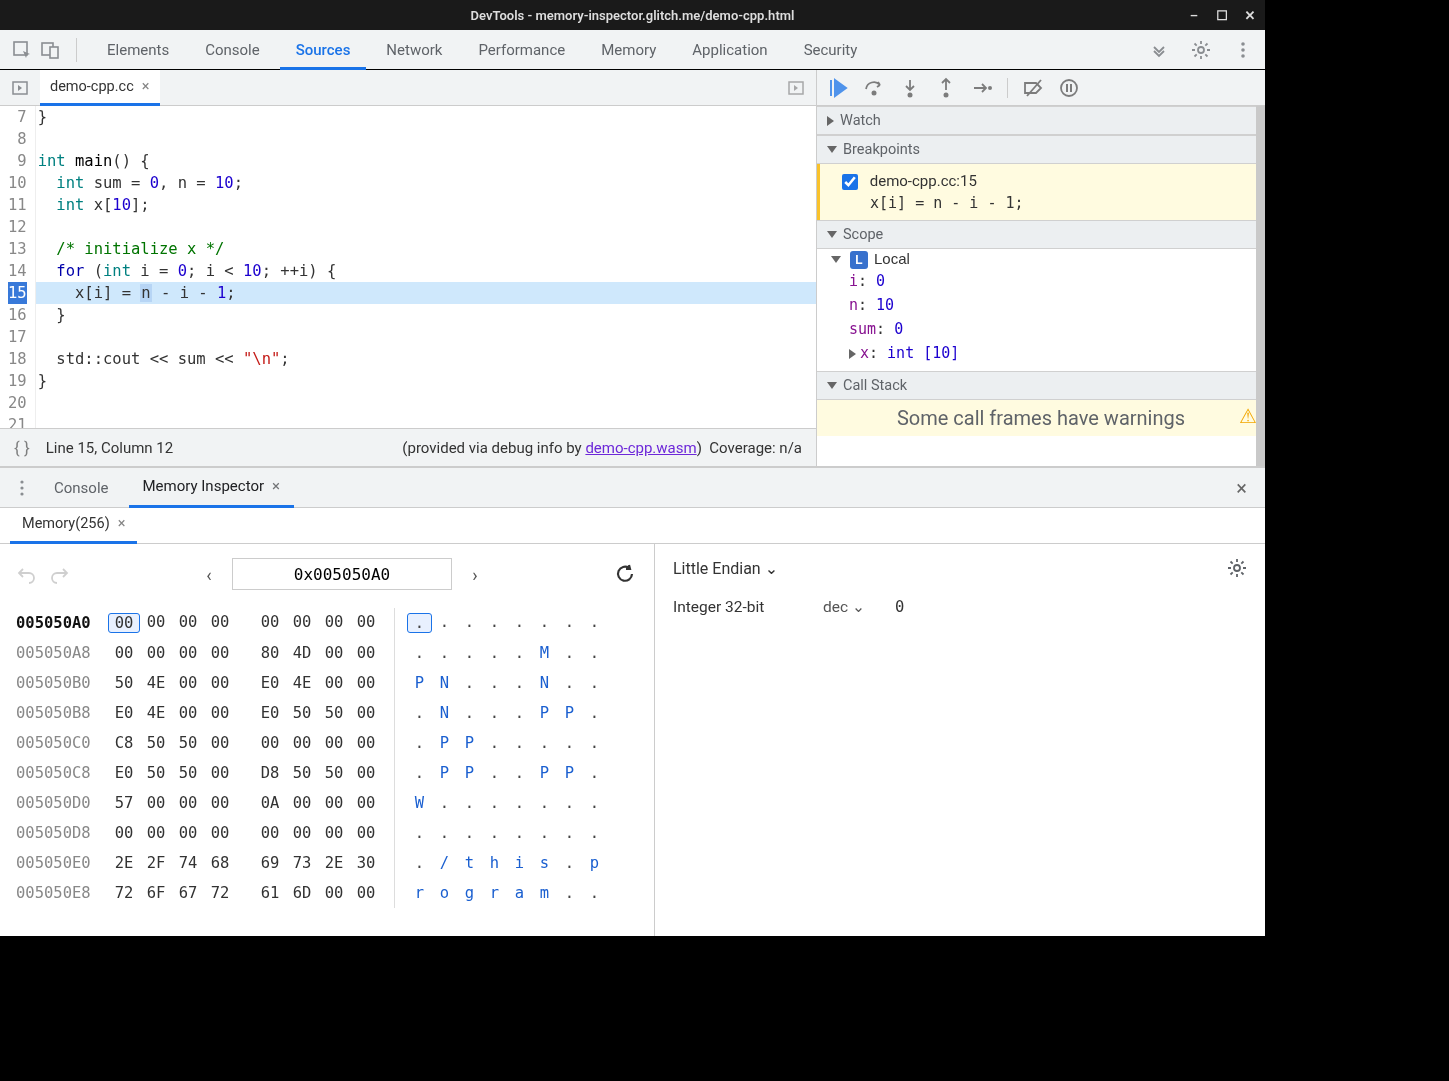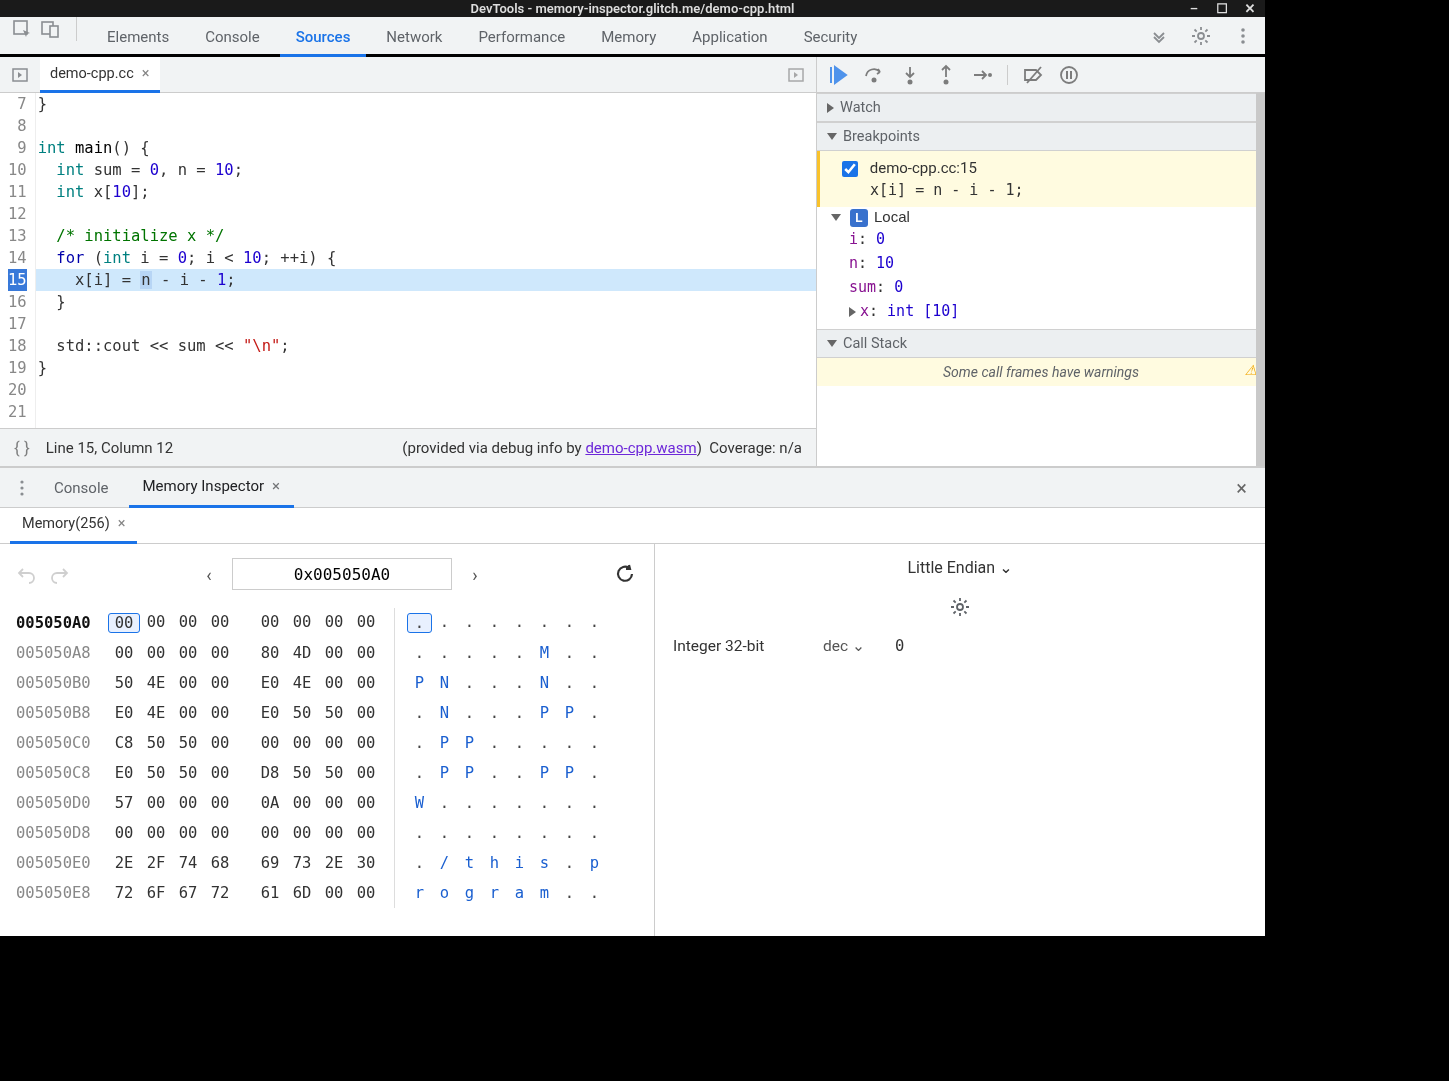--- a/index.html
+++ b/index.html
@@ -1,22 +1,22 @@
 <!DOCTYPE html>
 <html><head>
 <meta charset="utf-8">
 <style>
 * { box-sizing: border-box; margin: 0; padding: 0; }
 body { font-family: -apple-system, "Segoe UI", Roboto, sans-serif; font-size: 14px; background: #000; color: #333; width: 1265px; height: 936px; overflow: hidden; }
 .window { background: #fff; width: 100%; height: 100%; display: flex; flex-direction: column; }
-.titlebar { background: #1a1a1a; color: #ddd; height: 17px; display: flex; align-items: center; justify-content: center; position: relative; font-size: 13px; font-weight: 600; }
+.titlebar { background: #1a1a1a; color: #ddd; height: 30px; display: flex; align-items: center; justify-content: center; position: relative; font-size: 13px; font-weight: 600; }
 .titlebar .controls { position: absolute; right: 8px; display: flex; gap: 14px; }
 .titlebar .controls span { cursor: pointer; width: 14px; text-align: center; }
 
-.main-tabs { height: 40px; border-bottom: 3px solid #000000; display: flex; padding: 0 10px; gap: 4px; background: #f1f3f4; }
+.main-tabs { height: 40px; border-bottom: 1px solid #000000; display: flex; align-items: center; padding: 0 10px; gap: 4px; background: #f1f3f4; }
 .tab-icon { width: 24px; height: 24px; display: inline-flex; align-items: center; justify-content: center; opacity: .7; }
 .main-tabs .sep { width: 1px; height: 24px; background: #ccc; margin: 0 10px; }
 .main-tab { padding: 0 16px; height: 40px; line-height: 40px; color: #5f6368; cursor: pointer; font-size: 15px; }
 .main-tab.active { color: #1a73e8; border-bottom: 3px solid #1a73e8; font-weight: 500; }
 .main-tabs .right { margin-left: auto; display: flex; gap: 18px; align-items: center; }
 
 .middle { flex: 1; display: flex; min-height: 0; }
 .editor-col { flex: 1; display: flex; flex-direction: column; border-right: 1px solid #ccc; min-width: 0; }
 .debugger-col { width: 448px; display: flex; flex-direction: column; background: #fff; position: relative; }
 
@@ -56,21 +56,21 @@
 .bp-item { background: #fffbe0; padding: 8px 12px 8px 22px; font-size: 15px; border-left: 3px solid #f9c22b; }
 .bp-item input[type=checkbox] { accent-color: #1a73e8; width: 16px; height: 16px; vertical-align: middle; margin-right: 8px; }
 .bp-code { font-family: monospace; padding-left: 28px; margin-top: 4px; }
 
 .scope { padding: 1px 10px 6px 14px; font-family: monospace; font-size: 15px; }
 .scope .row { padding: 3px 0 3px 18px; }
 .scope .l-badge { background: #3871cd; color: #fff; width: 18px; height: 18px; display: inline-flex; align-items: center; justify-content: center; border-radius: 3px; font-size: 12px; font-weight: bold; font-family: sans-serif; margin-right: 6px; }
 .scope .k { color: #881391; }
 .scope .v { color: #1c00cf; }
 
-.warn-strip { background: #fffbe0; padding: 6px 12px; font-style: italic; color: #5f6368; font-size: 14px; text-align: center; position: relative; }
+.warn-strip { background: #fffbe0; padding: 6px 12px; color: #5f6368; font-size: 20px; text-align: center; position: relative; }
 .warn-tri { position: absolute; right: 8px; top: 4px; color: #f2a600; }
 
 
 .drawer { height: 470px; border-top: 2px solid #ccc; display: flex; flex-direction: column; background: #fff; }
 .drawer-tabs { height: 40px; border-bottom: 1px solid #ccc; display: flex; align-items: center; padding: 0 10px; gap: 6px; background: #f1f3f4; }
 .drawer-tab { padding: 0 14px; height: 40px; line-height: 40px; color: #5f6368; cursor: pointer; font-size: 15px; display: flex; align-items: center; gap: 8px; }
 .drawer-tab.active { color: #202124; border-bottom: 3px solid #1a73e8; }
 .drawer-tabs .grow { flex: 1; }
 .drawer-tabs .close { font-size: 20px; color: #666; cursor: pointer; padding: 0 8px; }
 
@@ -96,21 +96,21 @@
 .hex-bytes { display: flex; }
 .hb { width: 32px; text-align: center; }
 .hb.gap { margin-left: 18px; }
 .hb.sel { border: 1.5px solid #1a73e8; border-radius: 3px; background: #e8f0fe; }
 .hex-sep { width: 1px; height: 100%; background: #ddd; margin: 0 12px; }
 .ascii { display: flex; }
 .ac { width: 25px; text-align: center; color: #1a5fd0; }
 .ac.dim { color: #444; }
 .ac.sel { border: 1.5px solid #1a73e8; border-radius: 3px; background: #e8f0fe; }
 
-.val-head { display: flex; align-items: center; gap: 10px; font-size: 16px; margin-bottom: 14px; flex-direction: column; }
+.val-head { display: flex; align-items: center; gap: 10px; font-size: 16px; margin-bottom: 14px; }
 .val-head .grow { flex: 1; }
 .val-row { display: flex; gap: 30px; font-size: 15.5px; padding: 6px 0; align-items: center; }
 .val-row .type { width: 120px; }
 .val-row .fmt { color: #555; display: flex; align-items: center; gap: 4px; }
 .val-row .val { font-family: monospace; }
 
 svg { display: block; }
 </style>
 </head>
 <body>
@@ -287,20 +287,24 @@
       <div class="dbg-section-h">
           <span class="tri open"></span>
           <span>Breakpoints</span>
         </div>
       <div class="bp-item">
         <input type="checkbox" checked="" style="">
         <span>demo-cpp.cc:15</span>
         <div class="bp-code">x[i] = n - i - 1;</div>
       </div>
 
+      <div class="dbg-section-h">
+          <span class="tri open"></span>
+          <span>Scope</span>
+        </div>
       <div class="scope">
         <div><span class="tri open" style="vertical-align:middle"></span> <span class="l-badge">L</span><span style="font-family:sans-serif">Local</span></div>
         <div id="scopeRows">
             <div class="row"><span class="k">i</span>: <span class="v">0</span></div>
             <div class="row"><span class="k">n</span>: <span class="v">10</span></div>
             <div class="row"><span class="k">sum</span>: <span class="v">0</span></div>
             <div class="row"><span class="tri closed" style="vertical-align:middle;margin-right:4px"></span><span class="k">x</span>: <span class="v">int [10]</span></div>
           </div>
       </div>
 

